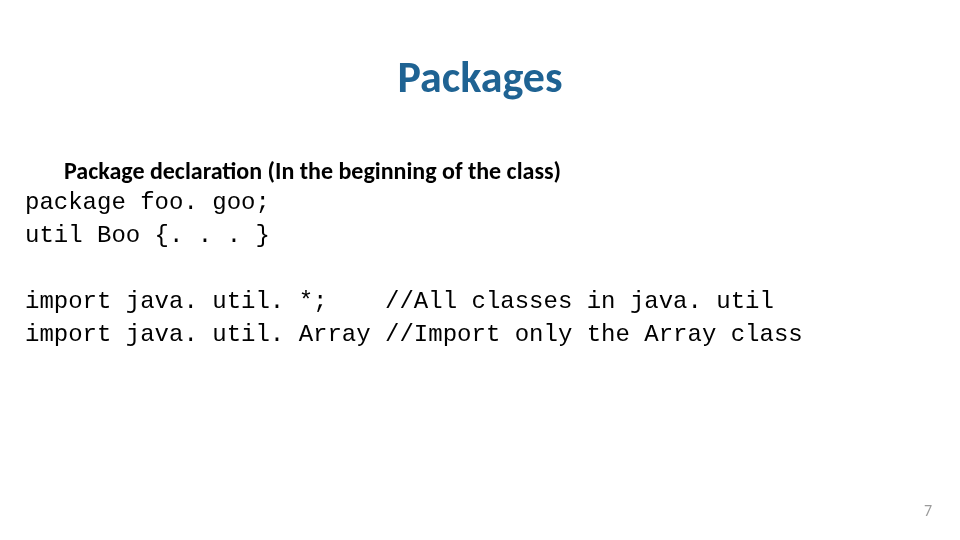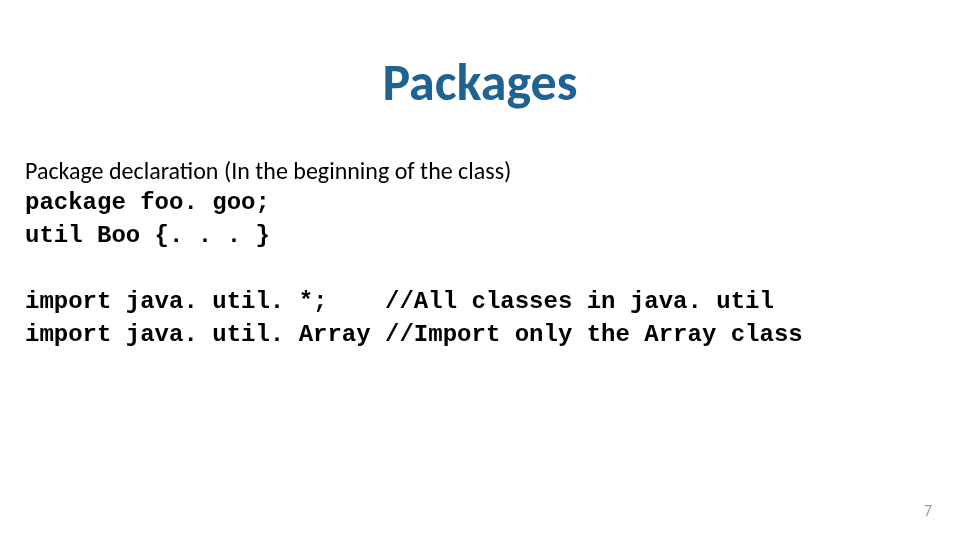--- a/index.html
+++ b/index.html
@@ -18,40 +18,40 @@
     height: 540px;
     position: relative;
     box-sizing: border-box;
   }
   .title {
     position: absolute;
     top: 50px;
     left: 0;
     width: 960px;
     text-align: center;
-    font-size: 52px;
+    font-size: 44px;
     font-weight: 700;
     color: #1F6393;
     letter-spacing: 0px;
   }
   .body {
     position: absolute;
     top: 155px;
     left: 25px;
     right: 25px;
     font-size: 24px;
     line-height: 1.35;
   }
   .bold {
-    font-weight: 400;
+    font-weight: 700;
+    margin-left: 39px;
   }
   .mono {
     font-family: "Courier New", Courier, monospace;
     font-size: 24px;
-    font-weight: bold;
   }
   .spacer {
     height: 34px;
   }
   .pagenum {
     position: absolute;
     bottom: 20px;
     right: 28px;
     font-size: 16px;
     color: #9b9b9b;

